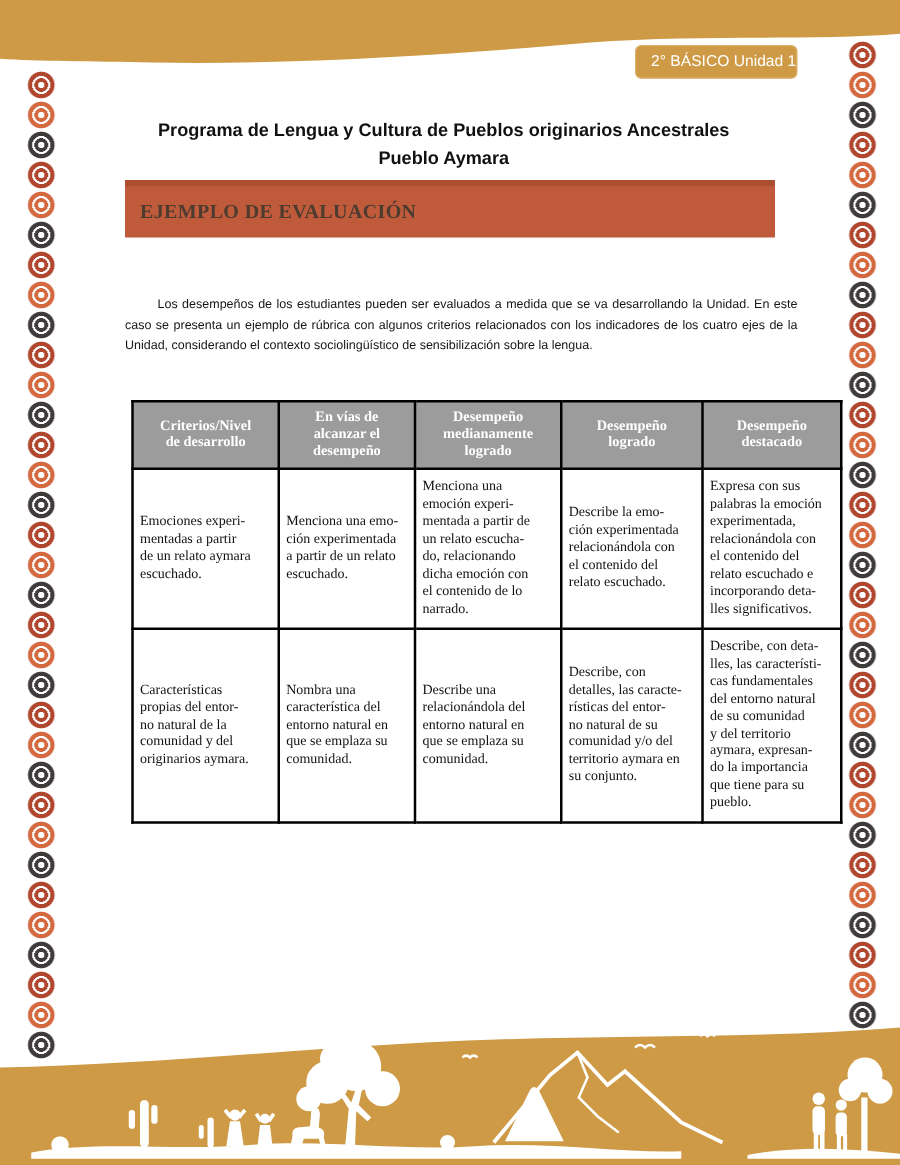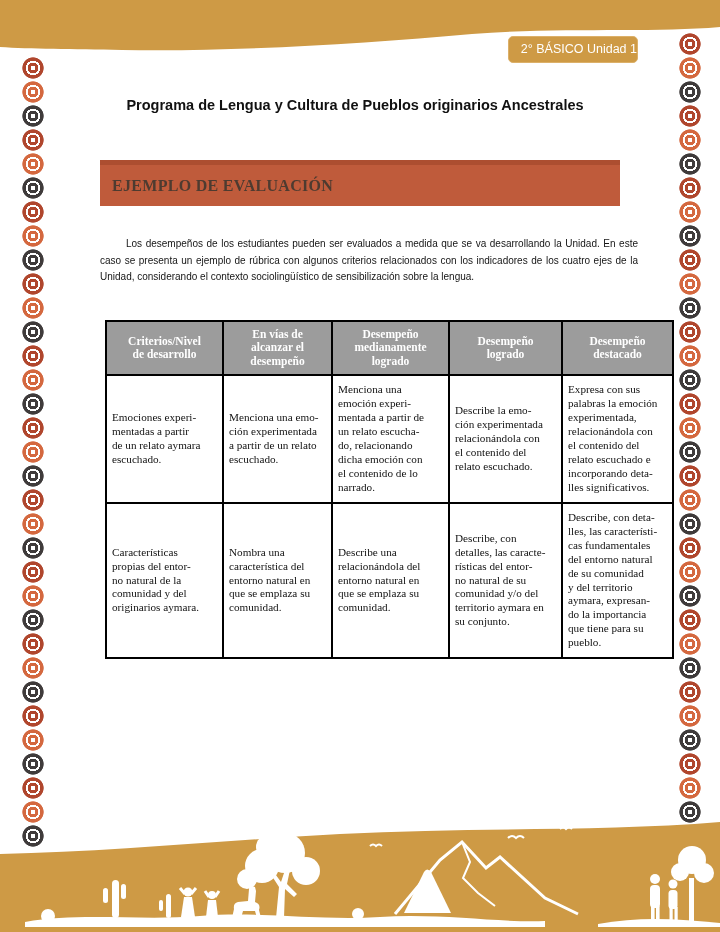--- a/index.html
+++ b/index.html
@@ -26,21 +26,21 @@
   }
   .ornament-col.left{left:21px;top:56px;height:792px;}
   .ornament-col.right{left:678px;top:32px;height:808px;}
   
   .doc-title{
     position:absolute;top:74px;left:60px;right:70px;text-align:center;
     font-weight:bold;font-size:14.5px;line-height:22px;color:#111;margin-top:20px;
   }
   
   .section-banner{
-    position:absolute;left:100px;top:160px;width:520px;height:41px;
+    position:absolute;left:100px;top:144px;width:520px;height:41px;
     background:#BF5B3B;border-top:5px solid #AC4E30;
     display:flex;align-items:center;
   }
   .section-banner span{
     font-family:"Liberation Serif", serif;font-weight:bold;font-size:16px;
     color:#4E3B30;padding-left:12px;letter-spacing:.3px;
   }
   
   .intro{
     position:absolute;left:100px;top:236px;width:538px;
@@ -75,20 +75,21 @@
     <path fill="#CE9A45" d="M0,0 L720,0 L720,27 C650,33 565,27 472,34 C360,44 232,52 122,50 C72,49 30,49 0,47 Z"></path>
   </svg>
 
   <div class="unit-badge">2° BÁSICO Unidad 1</div>
 
   <div class="ornament-col left"></div>
   <div class="ornament-col right"></div>
 
   <div class="doc-title">
     <div>Programa de Lengua y Cultura de Pueblos originarios Ancestrales</div>
+    <div>Pueblo Aymara</div>
   </div>
 
   <div class="section-banner">
     <span>EJEMPLO DE EVALUACIÓN</span>
   </div>
 
   <p class="intro">Los desempeños de los estudiantes pueden ser evaluados a medida que se va desarrollando la Unidad. En este caso se presenta un ejemplo de rúbrica con algunos criterios relacionados con los indicadores de los cuatro ejes de la Unidad, considerando el contexto sociolingüístico de sensibilización sobre la lengua.</p>
 
   <table class="rubric">
     <colgroup>

